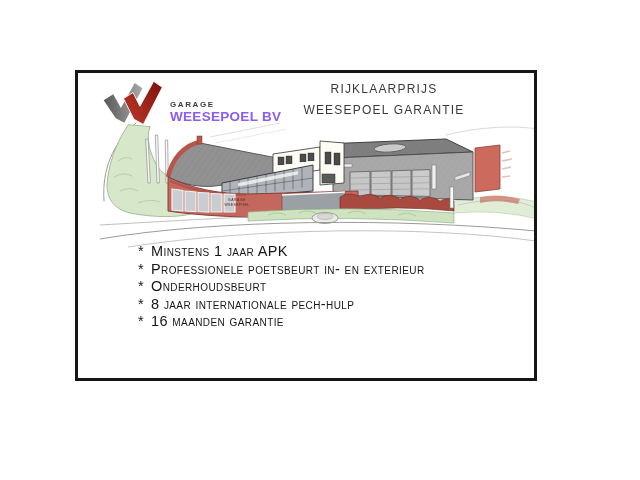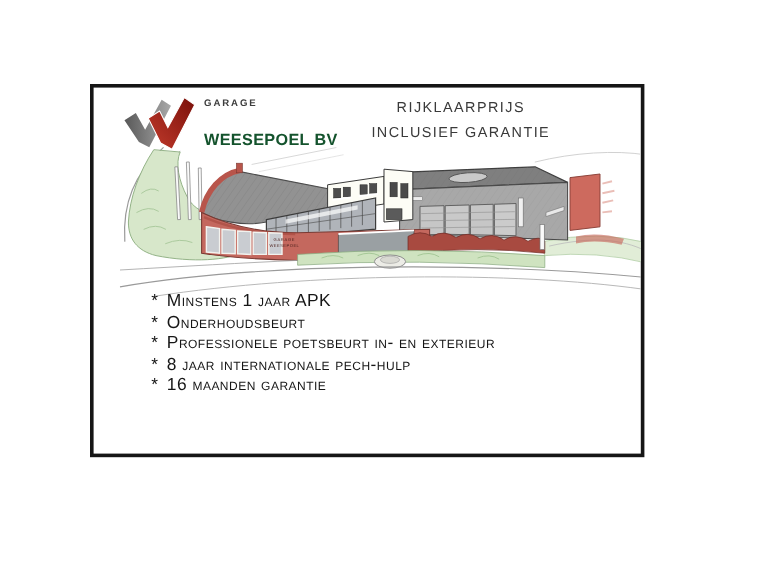--- a/index.html
+++ b/index.html
@@ -6,31 +6,31 @@
   #page{position:relative;width:640px;height:480px;background:#ffffff;overflow:hidden;
         font-family:"Liberation Sans",sans-serif;}
   #frame{position:absolute;left:75px;top:70px;width:462px;height:311px;
          border:3px solid #161616;box-sizing:border-box;background:#ffffff;overflow:hidden;}
 
   
   .logo{position:absolute;left:24px;top:4px;display:flex;align-items:flex-end;}
   .logo svg{display:block;}
   .logo-text{margin-left:6px;margin-bottom:3px;line-height:1.05;}
   .logo-garage{font-size:8px;letter-spacing:1.6px;color:#3d3d3d;font-weight:bold;}
-  .logo-company{font-size:13.5px;font-weight:bold;color:#14532d;letter-spacing:0.3px;margin-top:19px;}
+  .logo-company{font-size:13.5px;font-weight:bold;color:#8b5cf6;letter-spacing:0.3px;}
 
   
   .title{position:absolute;left:186px;top:6px;width:240px;text-align:center;
          color:#3a3a3a;font-size:12px;letter-spacing:1.2px;line-height:21px;font-weight:400;}
 
   
   .illustration{position:absolute;left:20px;top:48px;width:440px;height:134px;}
 
   
-  .features{position:absolute;left:48px;top:170px;width:410px;list-style:none;margin:0;padding:0;}
+  .features{position:absolute;left:60px;top:170px;width:410px;list-style:none;margin:0;padding:0;}
   .features li{font-variant:small-caps;font-size:14.5px;line-height:17.6px;
                letter-spacing:0.4px;color:#161616;white-space:nowrap;}
   .features .star{display:inline-block;width:13px;font-variant:normal;font-size:14.5px;}
 </style>
 </head>
 <body>
 
 <div id="page">
   <div id="frame">
 
@@ -50,21 +50,21 @@
         <polygon points="25,23 36,16 44,32 60,3 70,10 48,53 37,47" fill="url(#gRed)" stroke="#ffffff" stroke-width="1"></polygon>
       </svg>
       <div class="logo-text">
         <div class="logo-garage">GARAGE</div>
         <div class="logo-company">WEESEPOEL BV</div>
       </div>
     </div>
 
     <div class="title">
       <div>RIJKLAARPRIJS</div>
-      <div>INCLUSIEF GARANTIE</div>
+      <div>WEESEPOEL GARANTIE</div>
     </div>
 
     <svg class="illustration" viewBox="0 0 440 134">
       <defs>
         <pattern id="hatch" width="5" height="5" patternTransform="rotate(35)" patternUnits="userSpaceOnUse">
           <line x1="0" y1="0" x2="0" y2="5" stroke="#6f6f6f" stroke-width="1" opacity="0.35"></line>
         </pattern>
       </defs>
 
       <g fill="none" stroke-linecap="round">
@@ -163,20 +163,20 @@
         <ellipse cx="227" cy="95.5" rx="8" ry="3" fill="#d9d9d2" stroke="#9a9a9a" stroke-width="0.5"></ellipse>
         <rect x="352" y="66" width="3.6" height="21" fill="#fafafa" stroke="#777" stroke-width="0.6"></rect>
         <path d="M2,118 C120,98 300,97 438,110" stroke="#9a9a9a" stroke-width="1" fill="none"></path>
         <path d="M30,126 C160,106 330,105 438,120" stroke="#b5b5b5" stroke-width="0.8" fill="none"></path>
         <path d="M2,104 C55,101 105,98 150,96" stroke="#a5a5a5" stroke-width="0.7" fill="none"></path>
       </g>
     </svg>
 
     <ul class="features">
       <li><span class="star">*</span><span>Minstens 1 jaar APK</span></li>
+      <li><span class="star">*</span><span>Professionele poetsbeurt in- en exterieur</span></li>
       <li><span class="star">*</span><span>Onderhoudsbeurt</span></li>
-      <li><span class="star">*</span><span>Professionele poetsbeurt in- en exterieur</span></li>
       <li><span class="star">*</span><span>8 jaar internationale pech-hulp</span></li>
       <li><span class="star">*</span><span>16 maanden garantie</span></li>
     </ul>
 
   </div>
 </div>
 
 </body></html>

